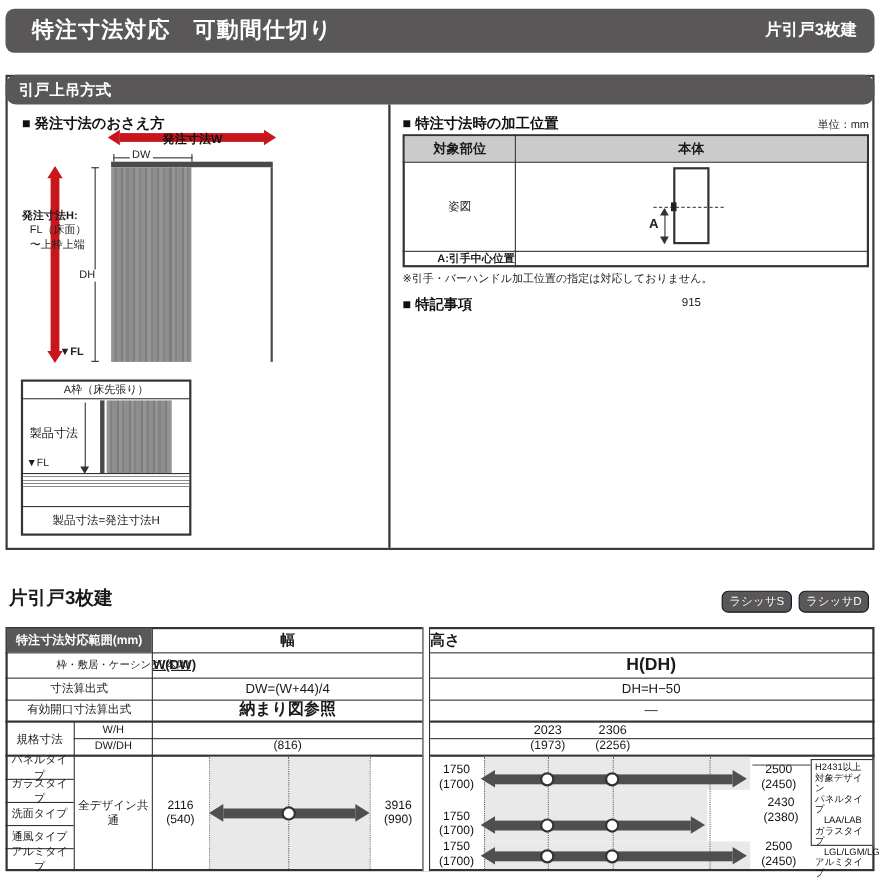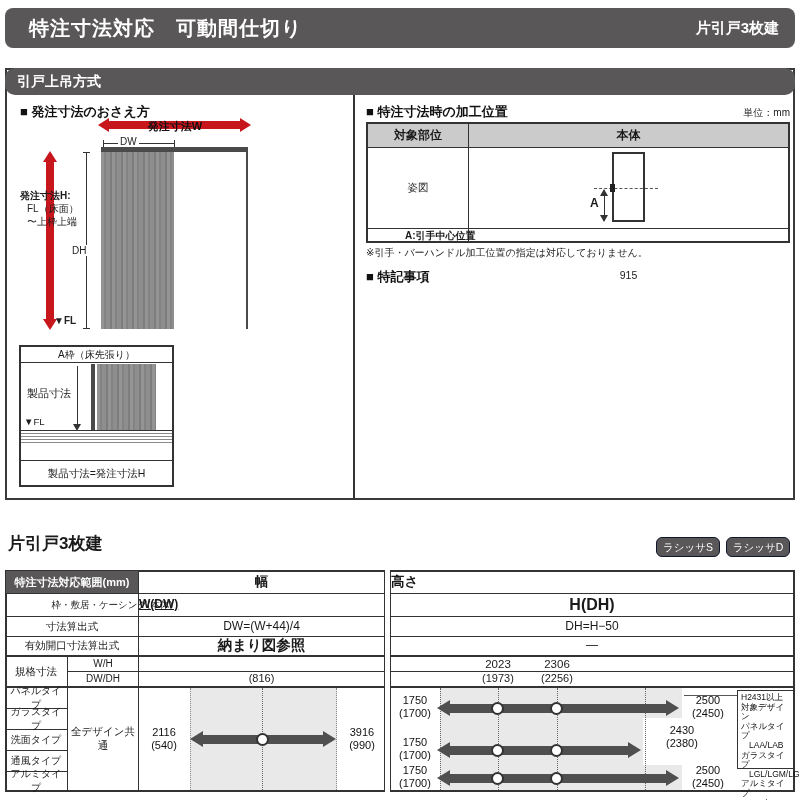--- a/index.html
+++ b/index.html
@@ -108,21 +108,21 @@
 
   <div class="abs" style="left:612px;top:152px;width:33px;height:70px;border:2px solid #333;background:#fff;"></div>
   <div class="abs" style="left:594px;top:188px;width:64px;height:0;border-top:1px dashed #555;"></div>
   <div class="abs" style="left:610px;top:184px;width:5px;height:8px;background:#222;"></div>
   <div class="abs tri tu-blk" style="left:600px;top:189px;"></div>
   <div class="abs line" style="left:604px;top:190px;width:1px;height:31px;"></div>
   <div class="abs tri td-blk" style="left:600px;top:215px;"></div>
   <div class="abs" style="left:590px;top:196px;font-size:12px;font-weight:bold;">A</div>
 
   <div class="abs line" style="left:366px;top:228px;width:424px;height:1px;"></div>
-  <div class="abs" style="left:368px;top:229px;width:100px;height:13px;line-height:13px;text-align:left;font-size:10px;font-weight:bold;margin-left:37px;">A:引手中心位置</div>
+  <div class="abs" style="left:368px;top:229px;width:100px;height:13px;line-height:13px;text-align:right;font-size:10px;font-weight:bold;">A:引手中心位置</div>
   <div class="abs" style="left:469px;top:229px;width:319px;height:13px;line-height:13px;text-align:center;font-size:10.5px;margin-top:40px;">915</div>
   <div class="abs small" style="left:366px;top:246px;">※引手・バーハンドル加工位置の指定は対応しておりません。</div>
 
   <div class="abs h-sec" style="left:366px;top:268px;">■ 特記事項</div>
 
   <div class="abs" style="left:8px;top:532px;font-size:17px;font-weight:bold;">片引戸3枚建</div>
   <div class="abs badge" style="left:656px;top:537px;">ラシッサS</div>
   <div class="abs badge" style="left:726px;top:537px;">ラシッサD</div>
 
   <div class="abs" style="left:5px;top:570px;width:790px;height:222px;border:2px solid #333;"></div>
@@ -213,21 +213,21 @@
 
   <div class="abs tri tl-gray" style="left:437px;top:742px;"></div>
   <div class="abs graybar" style="left:450px;top:746px;width:178px;height:9px;"></div>
   <div class="abs tri tr-gray" style="left:628px;top:742px;"></div>
   <div class="abs dot" style="left:491px;top:744px;"></div>
   <div class="abs dot" style="left:550px;top:744px;"></div>
   <div class="abs two-line" style="left:392px;top:736px;width:46px;">
     <span>1750</span><br>
     <span>(1700)</span>
   </div>
-  <div class="abs two-line" style="left:656px;top:724px;width:52px;">
+  <div class="abs two-line" style="left:684px;top:724px;width:52px;">
     <span>2430</span><br>
     <span>(2380)</span>
   </div>
 
   <div class="abs tri tl-gray" style="left:437px;top:770px;"></div>
   <div class="abs graybar" style="left:450px;top:774px;width:216px;height:9px;"></div>
   <div class="abs tri tr-gray" style="left:666px;top:770px;"></div>
   <div class="abs dot" style="left:491px;top:772px;"></div>
   <div class="abs dot" style="left:550px;top:772px;"></div>
   <div class="abs two-line" style="left:392px;top:764px;width:46px;">

